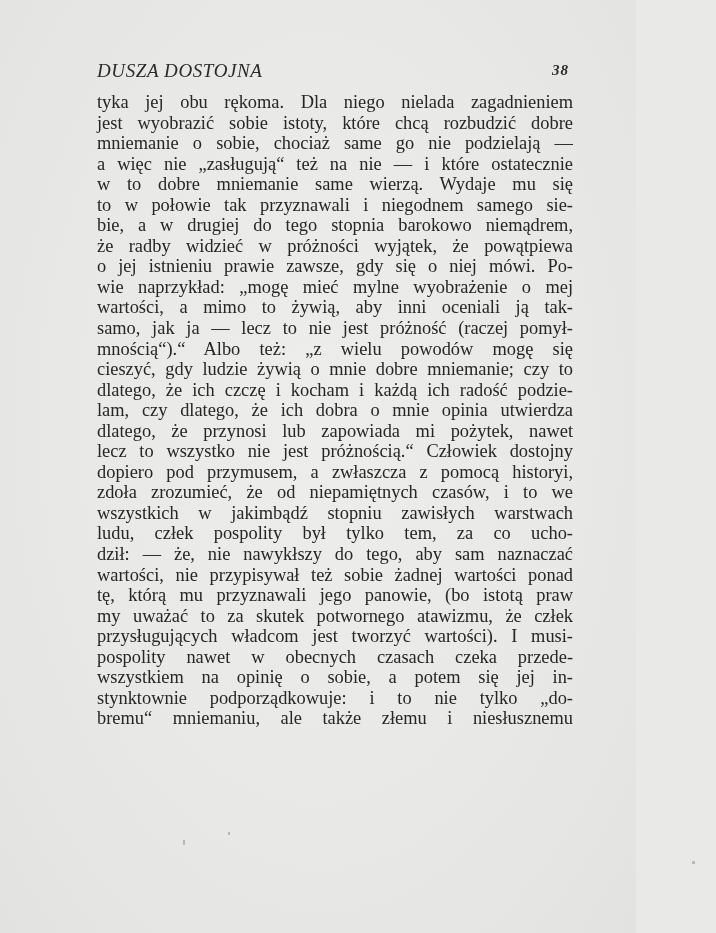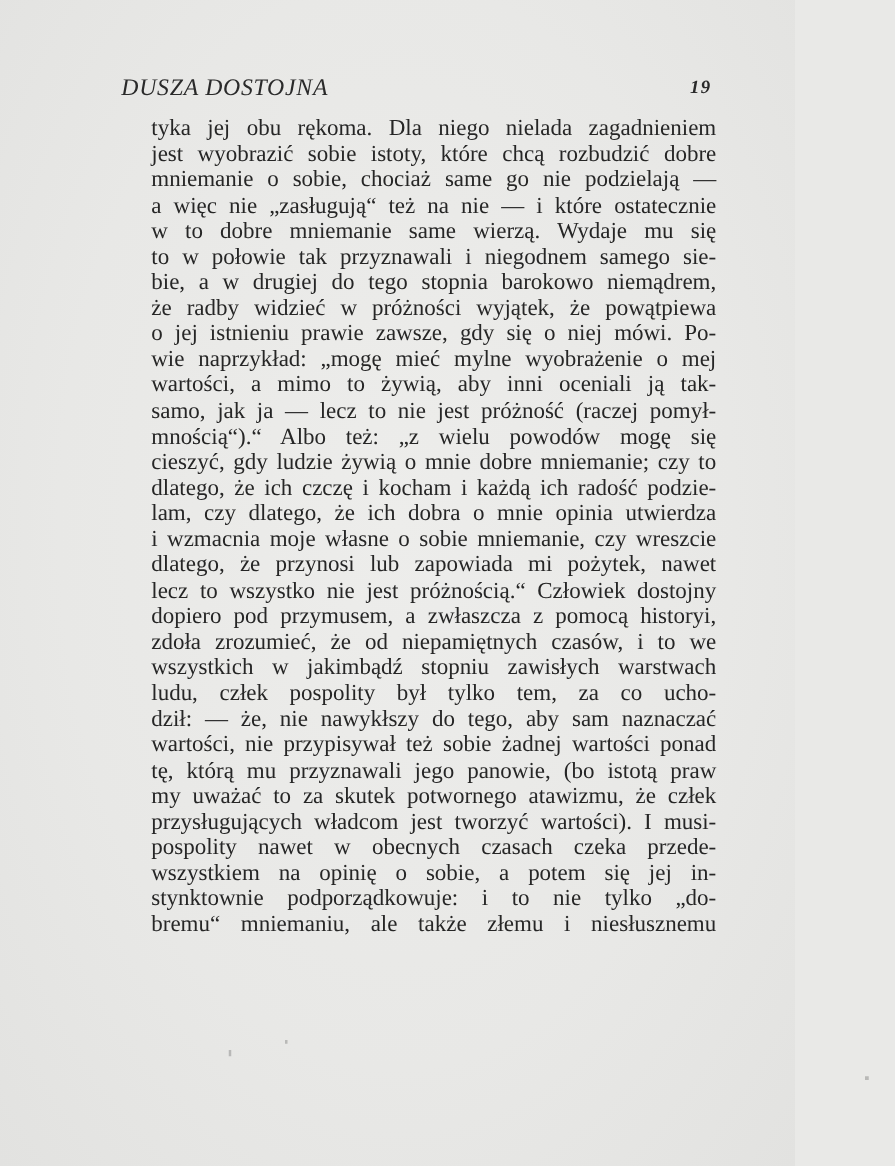--- a/index.html
+++ b/index.html
@@ -56,61 +56,59 @@
       line-height: 20.55px;
       color: #262626;
     }
     .line {
       display: block;
       white-space: nowrap;
       text-align: justify;
       text-align-last: justify;
       height: 20.55px;
       overflow: visible;
-      margin-left: 24px;
     }
     .line.last {
       text-align-last: justify;
     }
     .smudge {
       position: absolute;
       width: 2px;
       height: 5px;
       background: #9a9a98;
       opacity: 0.6;
     }
   </style>
 </head>
 <body>
 
 <div class="page">
 
   <div class="running-head">
     <span class="running-title">DUSZA DOSTOJNA</span>
-    <span class="page-number">19</span>
+    <span class="page-number">38</span>
   </div>
 
   <div class="body-text">
     <span class="line">tyka jej obu rękoma. Dla niego nielada zagadnieniem</span>
     <span class="line">jest wyobrazić sobie istoty, które chcą rozbudzić dobre</span>
     <span class="line">mniemanie o sobie, chociaż same go nie podzielają —</span>
     <span class="line">a więc nie „zasługują“ też na nie — i które ostatecznie</span>
     <span class="line">w to dobre mniemanie same wierzą. Wydaje mu się</span>
     <span class="line">to w połowie tak przyznawali i niegodnem samego sie-</span>
     <span class="line">bie, a w drugiej do tego stopnia barokowo niemądrem,</span>
     <span class="line">że radby widzieć w próżności wyjątek, że powątpiewa</span>
     <span class="line">o jej istnieniu prawie zawsze, gdy się o niej mówi. Po-</span>
     <span class="line">wie naprzykład: „mogę mieć mylne wyobrażenie o mej</span>
     <span class="line">wartości, a mimo to żywią, aby inni oceniali ją tak-</span>
     <span class="line">samo, jak ja — lecz to nie jest próżność (raczej pomył-</span>
     <span class="line">mnością“).“ Albo też: „z wielu powodów mogę się</span>
     <span class="line">cieszyć, gdy ludzie żywią o mnie dobre mniemanie; czy to</span>
     <span class="line">dlatego, że ich czczę i kocham i każdą ich radość podzie-</span>
     <span class="line">lam, czy dlatego, że ich dobra o mnie opinia utwierdza</span>
-    <span class="line">i wzmacnia moje własne o sobie mniemanie, czy wreszcie</span>
     <span class="line">dlatego, że przynosi lub zapowiada mi pożytek, nawet</span>
     <span class="line">lecz to wszystko nie jest próżnością.“ Człowiek dostojny</span>
     <span class="line">dopiero pod przymusem, a zwłaszcza z pomocą historyi,</span>
     <span class="line">zdoła zrozumieć, że od niepamiętnych czasów, i to we</span>
     <span class="line">wszystkich w jakimbądź stopniu zawisłych warstwach</span>
     <span class="line">ludu, człek pospolity był tylko tem, za co ucho-</span>
     <span class="line">dził: — że, nie nawykłszy do tego, aby sam naznaczać</span>
     <span class="line">wartości, nie przypisywał też sobie żadnej wartości ponad</span>
     <span class="line">tę, którą mu przyznawali jego panowie, (bo istotą praw</span>
     <span class="line">my uważać to za skutek potwornego atawizmu, że człek</span>

